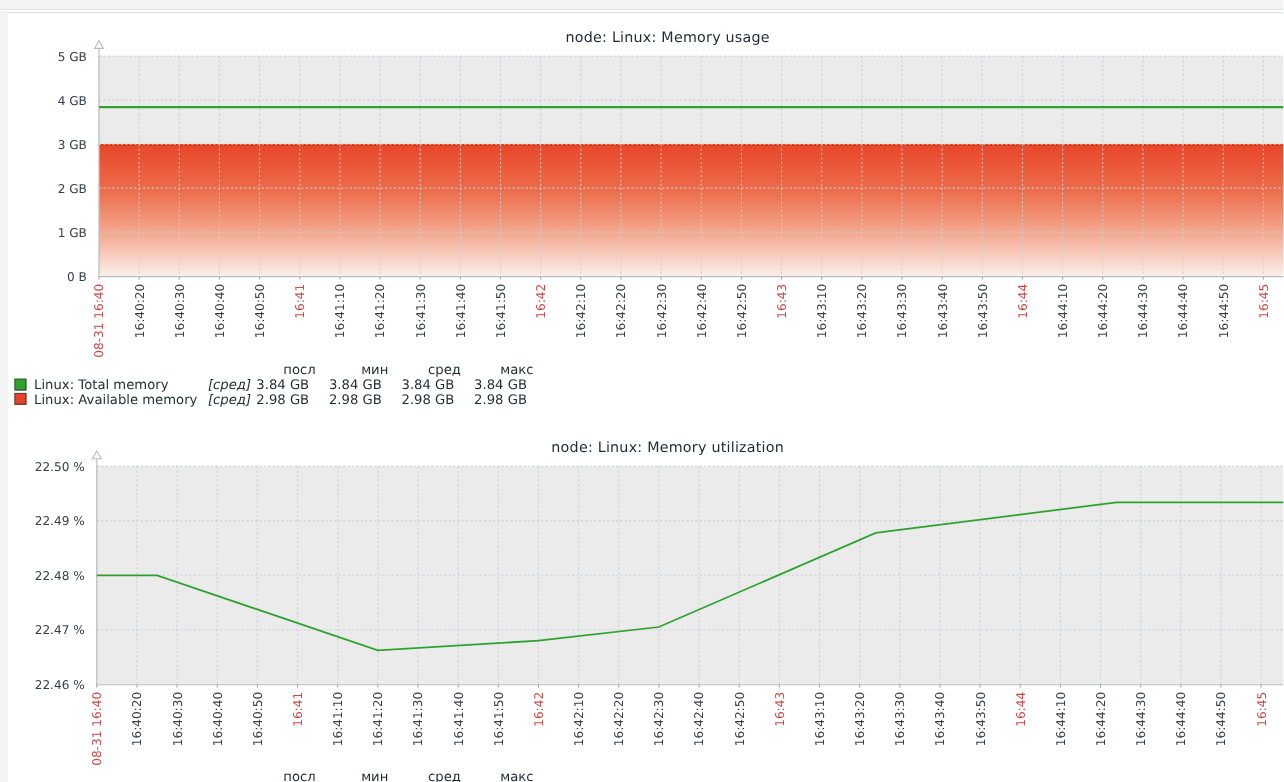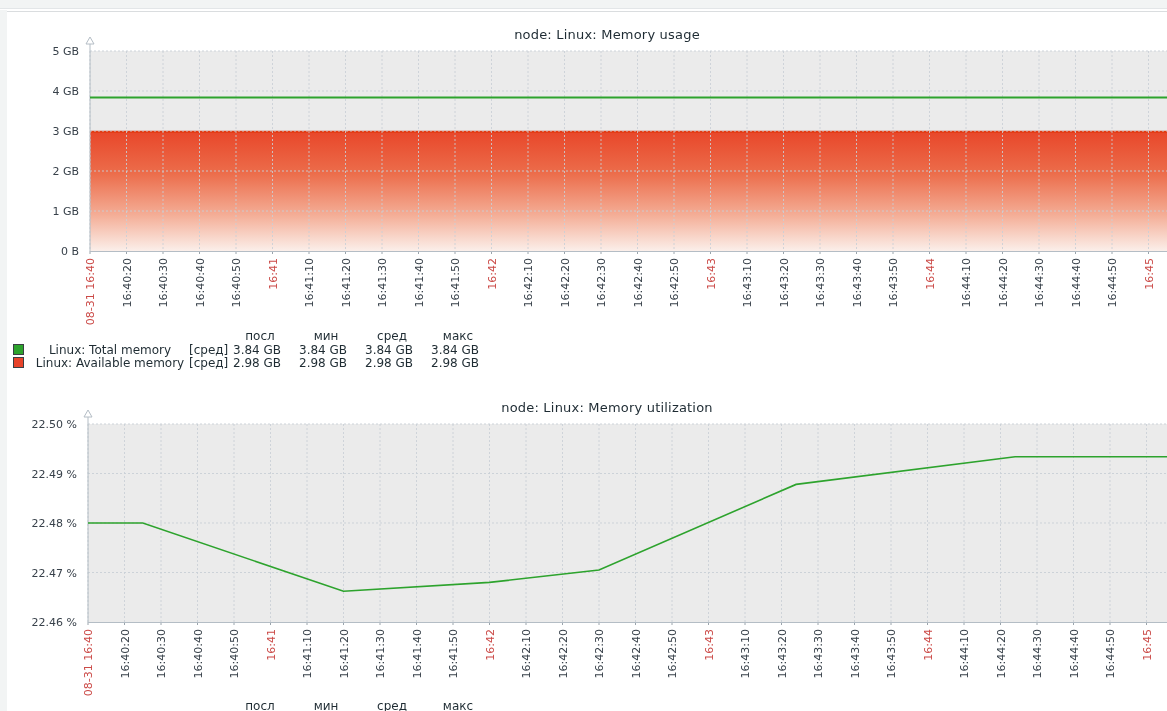--- a/index.html
+++ b/index.html
@@ -22,24 +22,24 @@
 
   .ylab { font-size:11px; fill:#38414a; }
   .xlab { font-size:11px; fill:#38414a; }
   .xlab-red { fill:#cb4a47; }
 
   table.legend { position:absolute; border-collapse:collapse; font-size:12px; color:#1f2c33;
                  table-layout:fixed; }
   table.legend td { padding:0; height:13.5px; line-height:13.5px; white-space:nowrap;
                     overflow:hidden; vertical-align:middle; }
   td.sw { width:18px; }
-  td.nm { width:158px;text-align:center; }
-  td.fn { width:44px; }
+  td.nm { width:158px; }
+  td.fn { width:44px;font-style:italic; }
   td.num { width:66px; padding-right:9px; }
-  thead td.num { text-align:center; padding-right:12px; }
+  thead td.num { text-align:right; padding-right:12px; }
   .swatch { display:inline-block; width:11px; height:11px; border:1px solid #3a3f44;
             vertical-align:-1px; }
 </style>
 </head>
 <body>
 
 <div id="stage">
 
   <div class="content-panel"></div>
   <div class="top-bar"></div>

